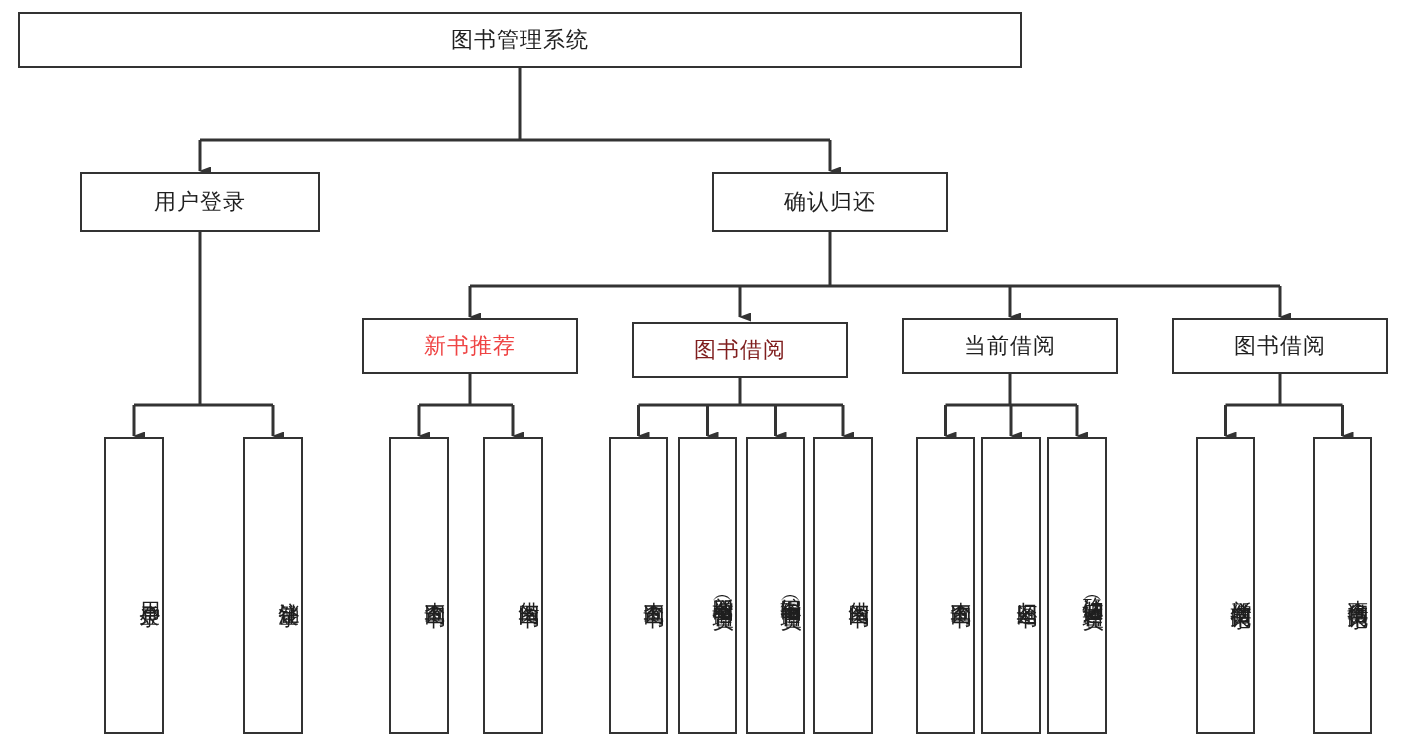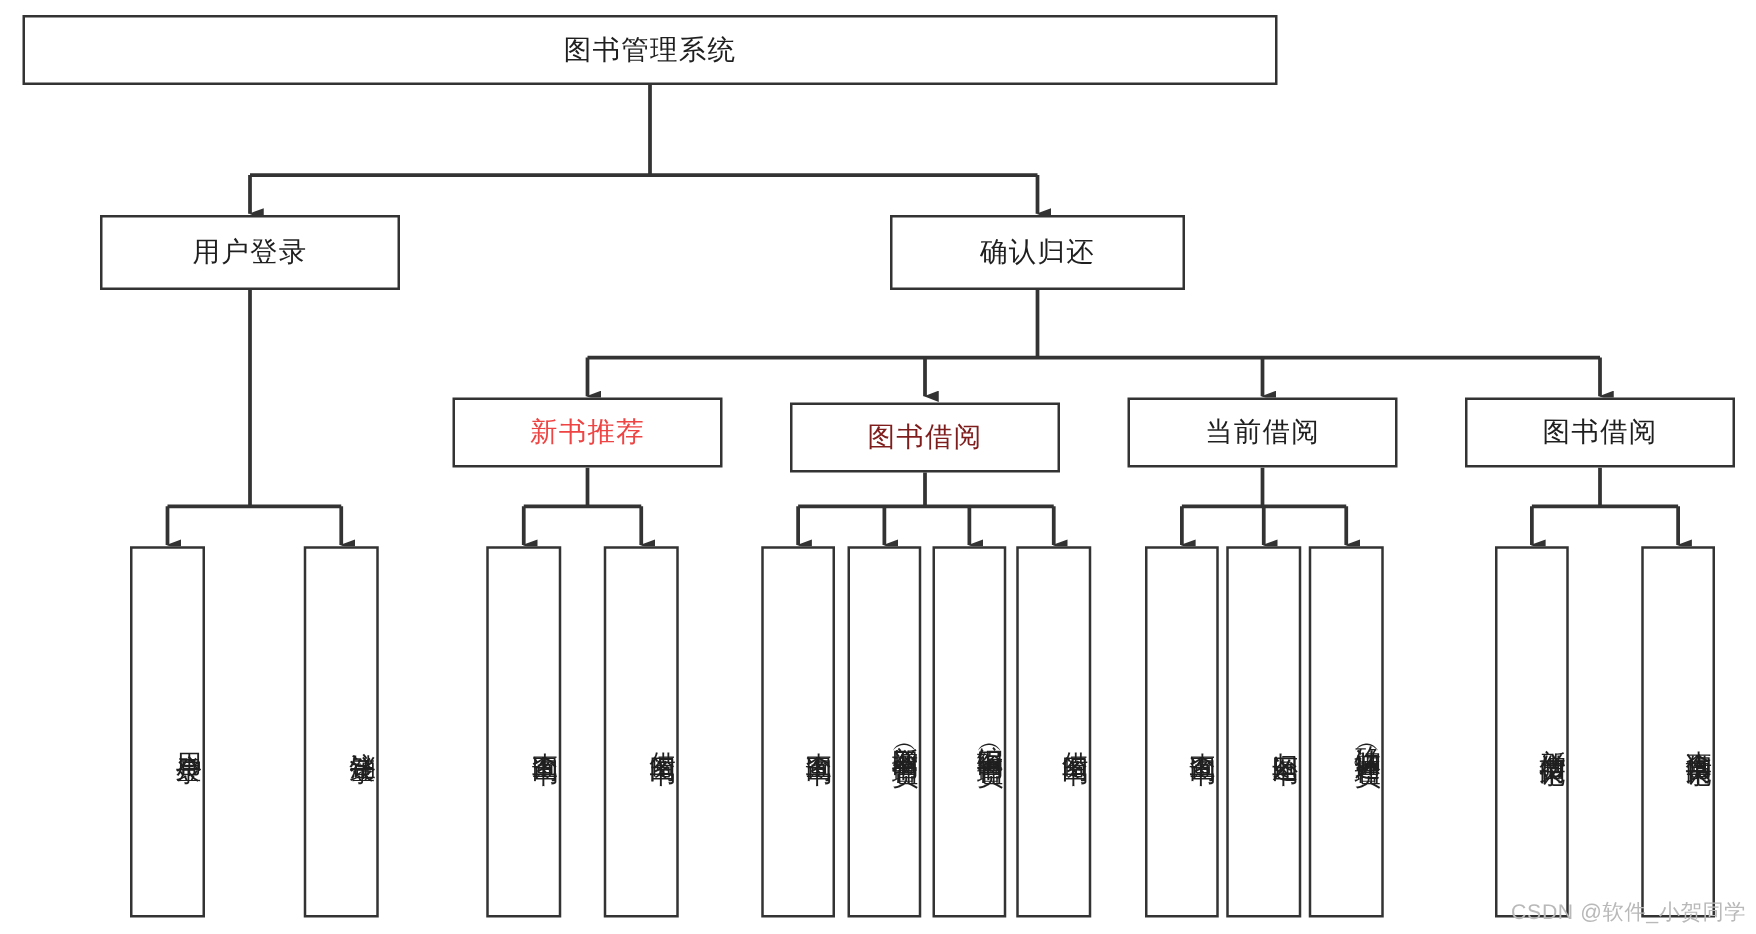--- a/index.html
+++ b/index.html
@@ -168,14 +168,13 @@
         <span class="lbl">确认归还（管理员）</span>
       </div>
       <div class="node vert" style="left: 1196px; top: 437px; width: 59px; height: 297px; border-color: rgb(51, 51, 51); background: rgb(255, 255, 255); color: rgb(31, 31, 31);">
         <span class="lbl">新增借阅记录</span>
       </div>
       <div class="node vert" style="left: 1313px; top: 437px; width: 59px; height: 297px; border-color: rgb(51, 51, 51); background: rgb(255, 255, 255); color: rgb(31, 31, 31);">
         <span class="lbl">查询借阅记录</span>
       </div>
     </div>
 
-  <div id="watermark">CSDN @软件_小贺同学</div>
 </div>
 
 </body></html>

